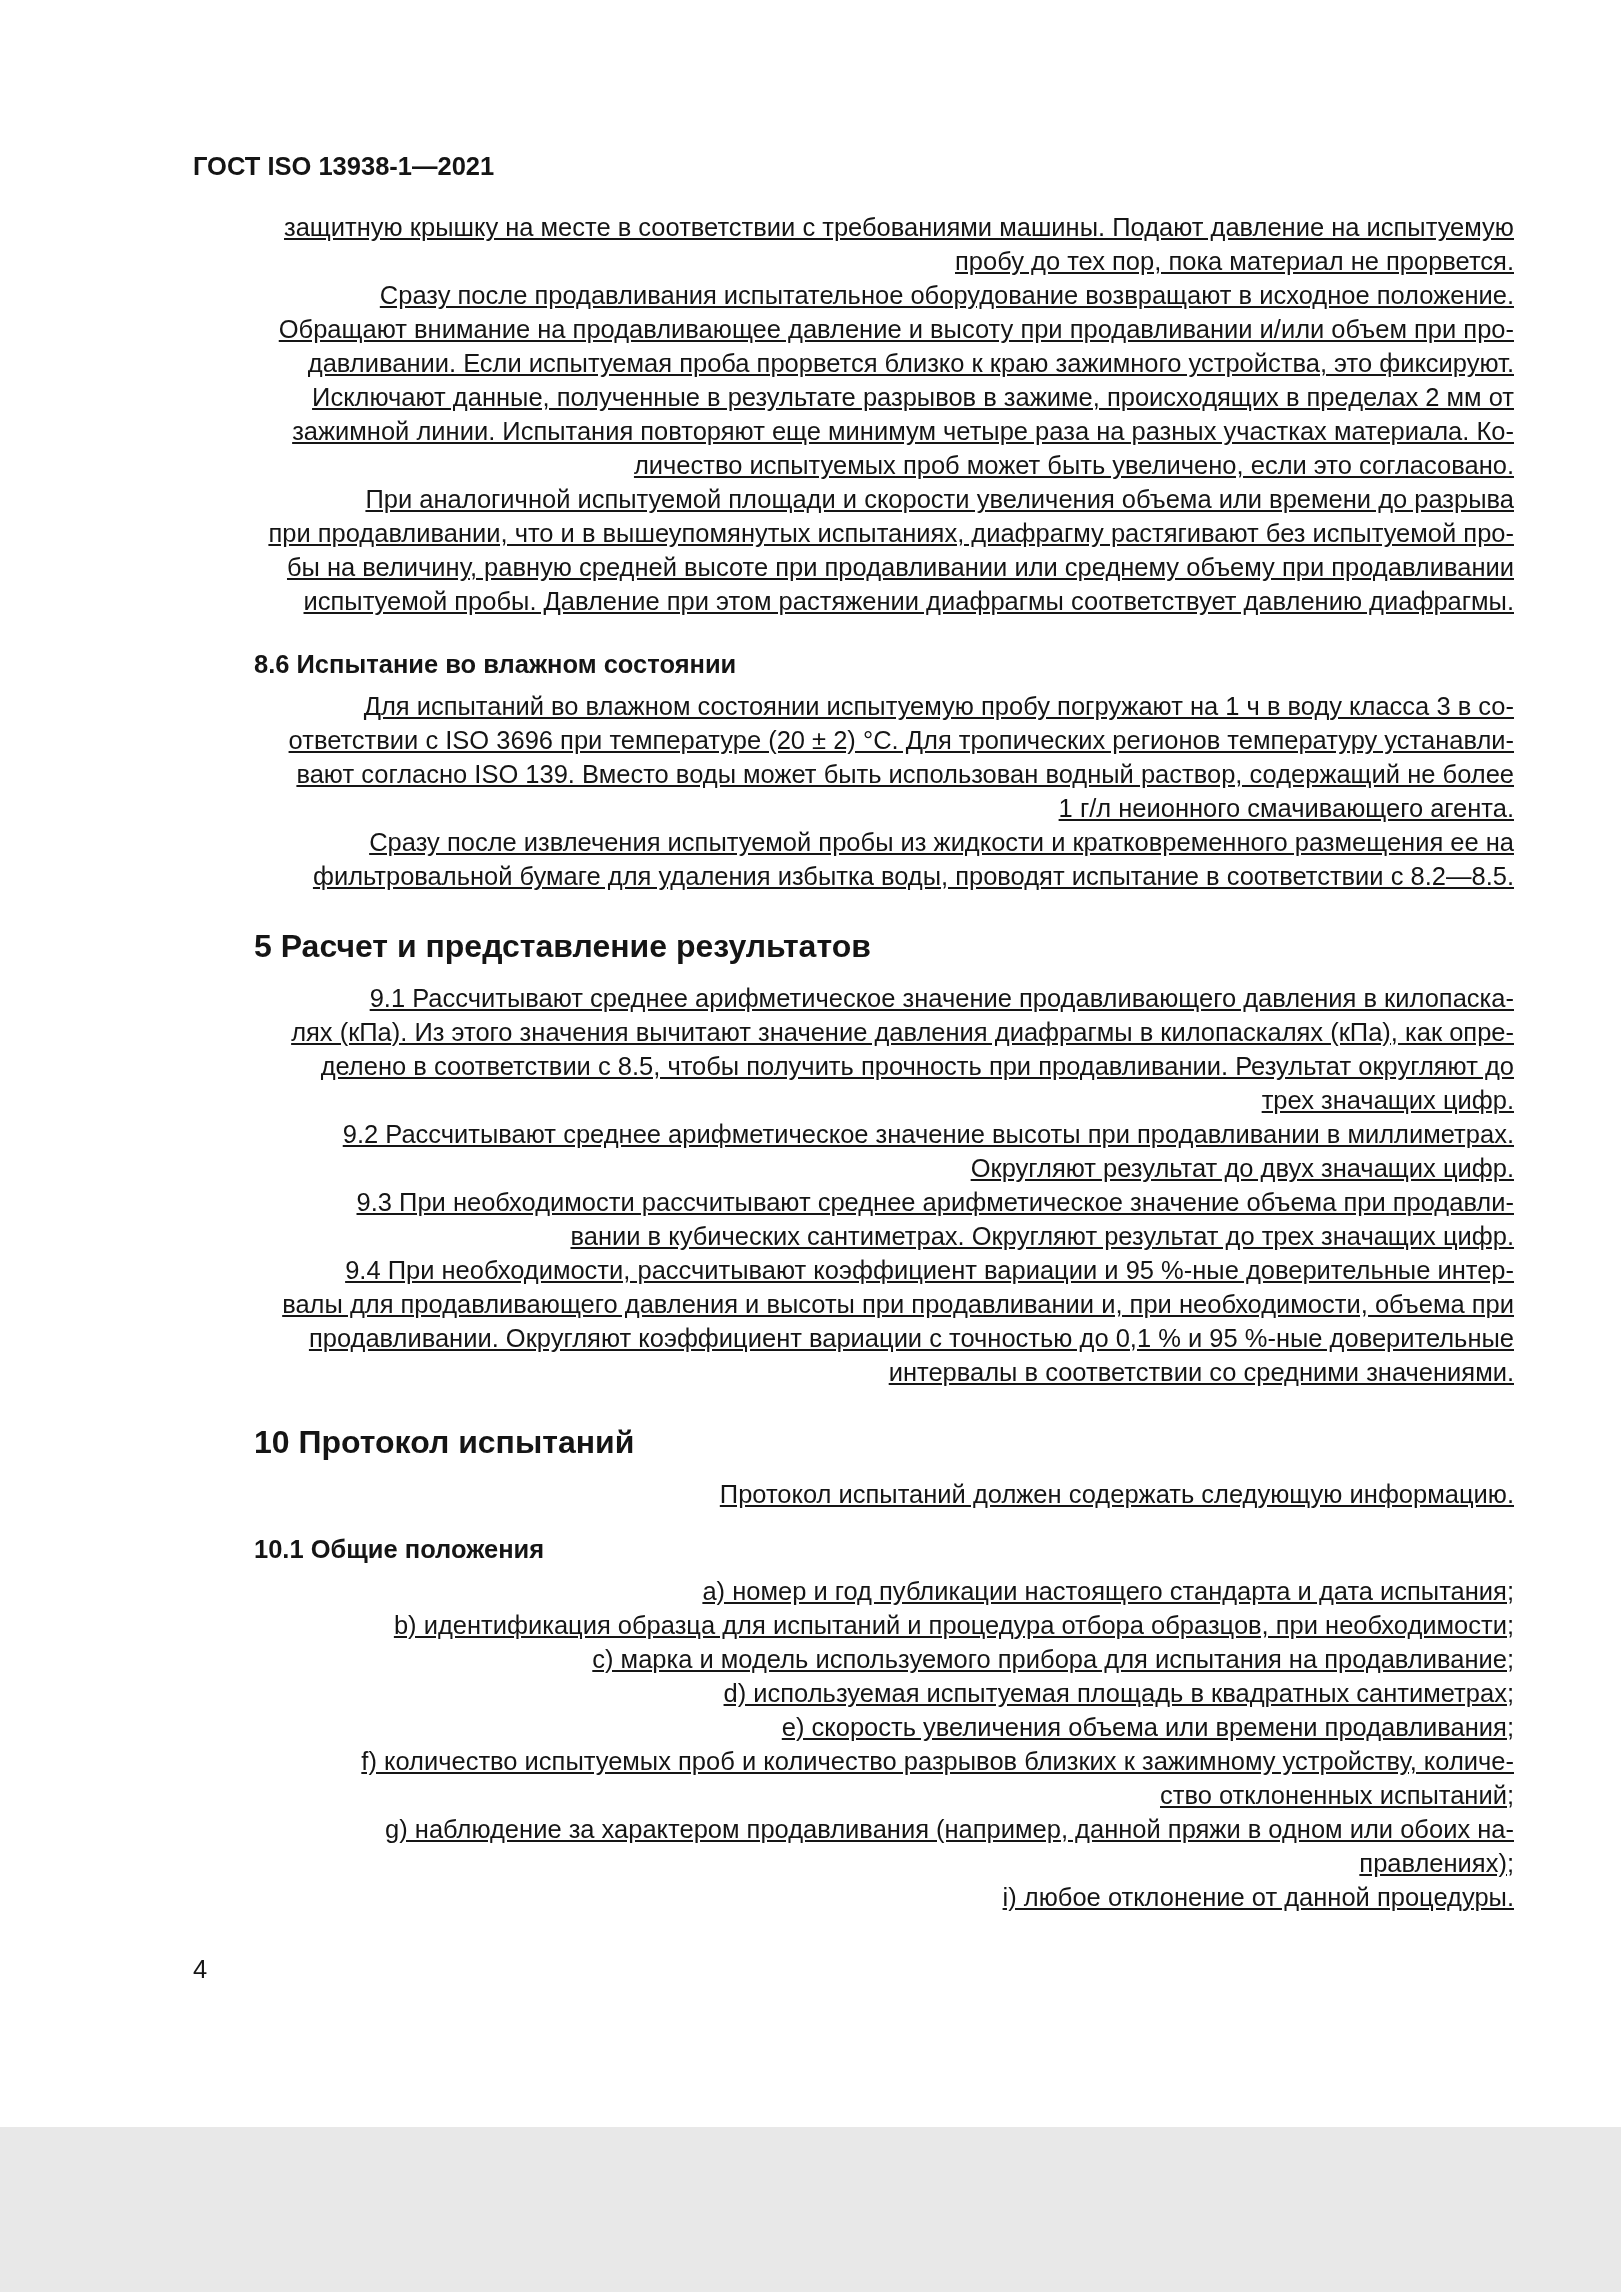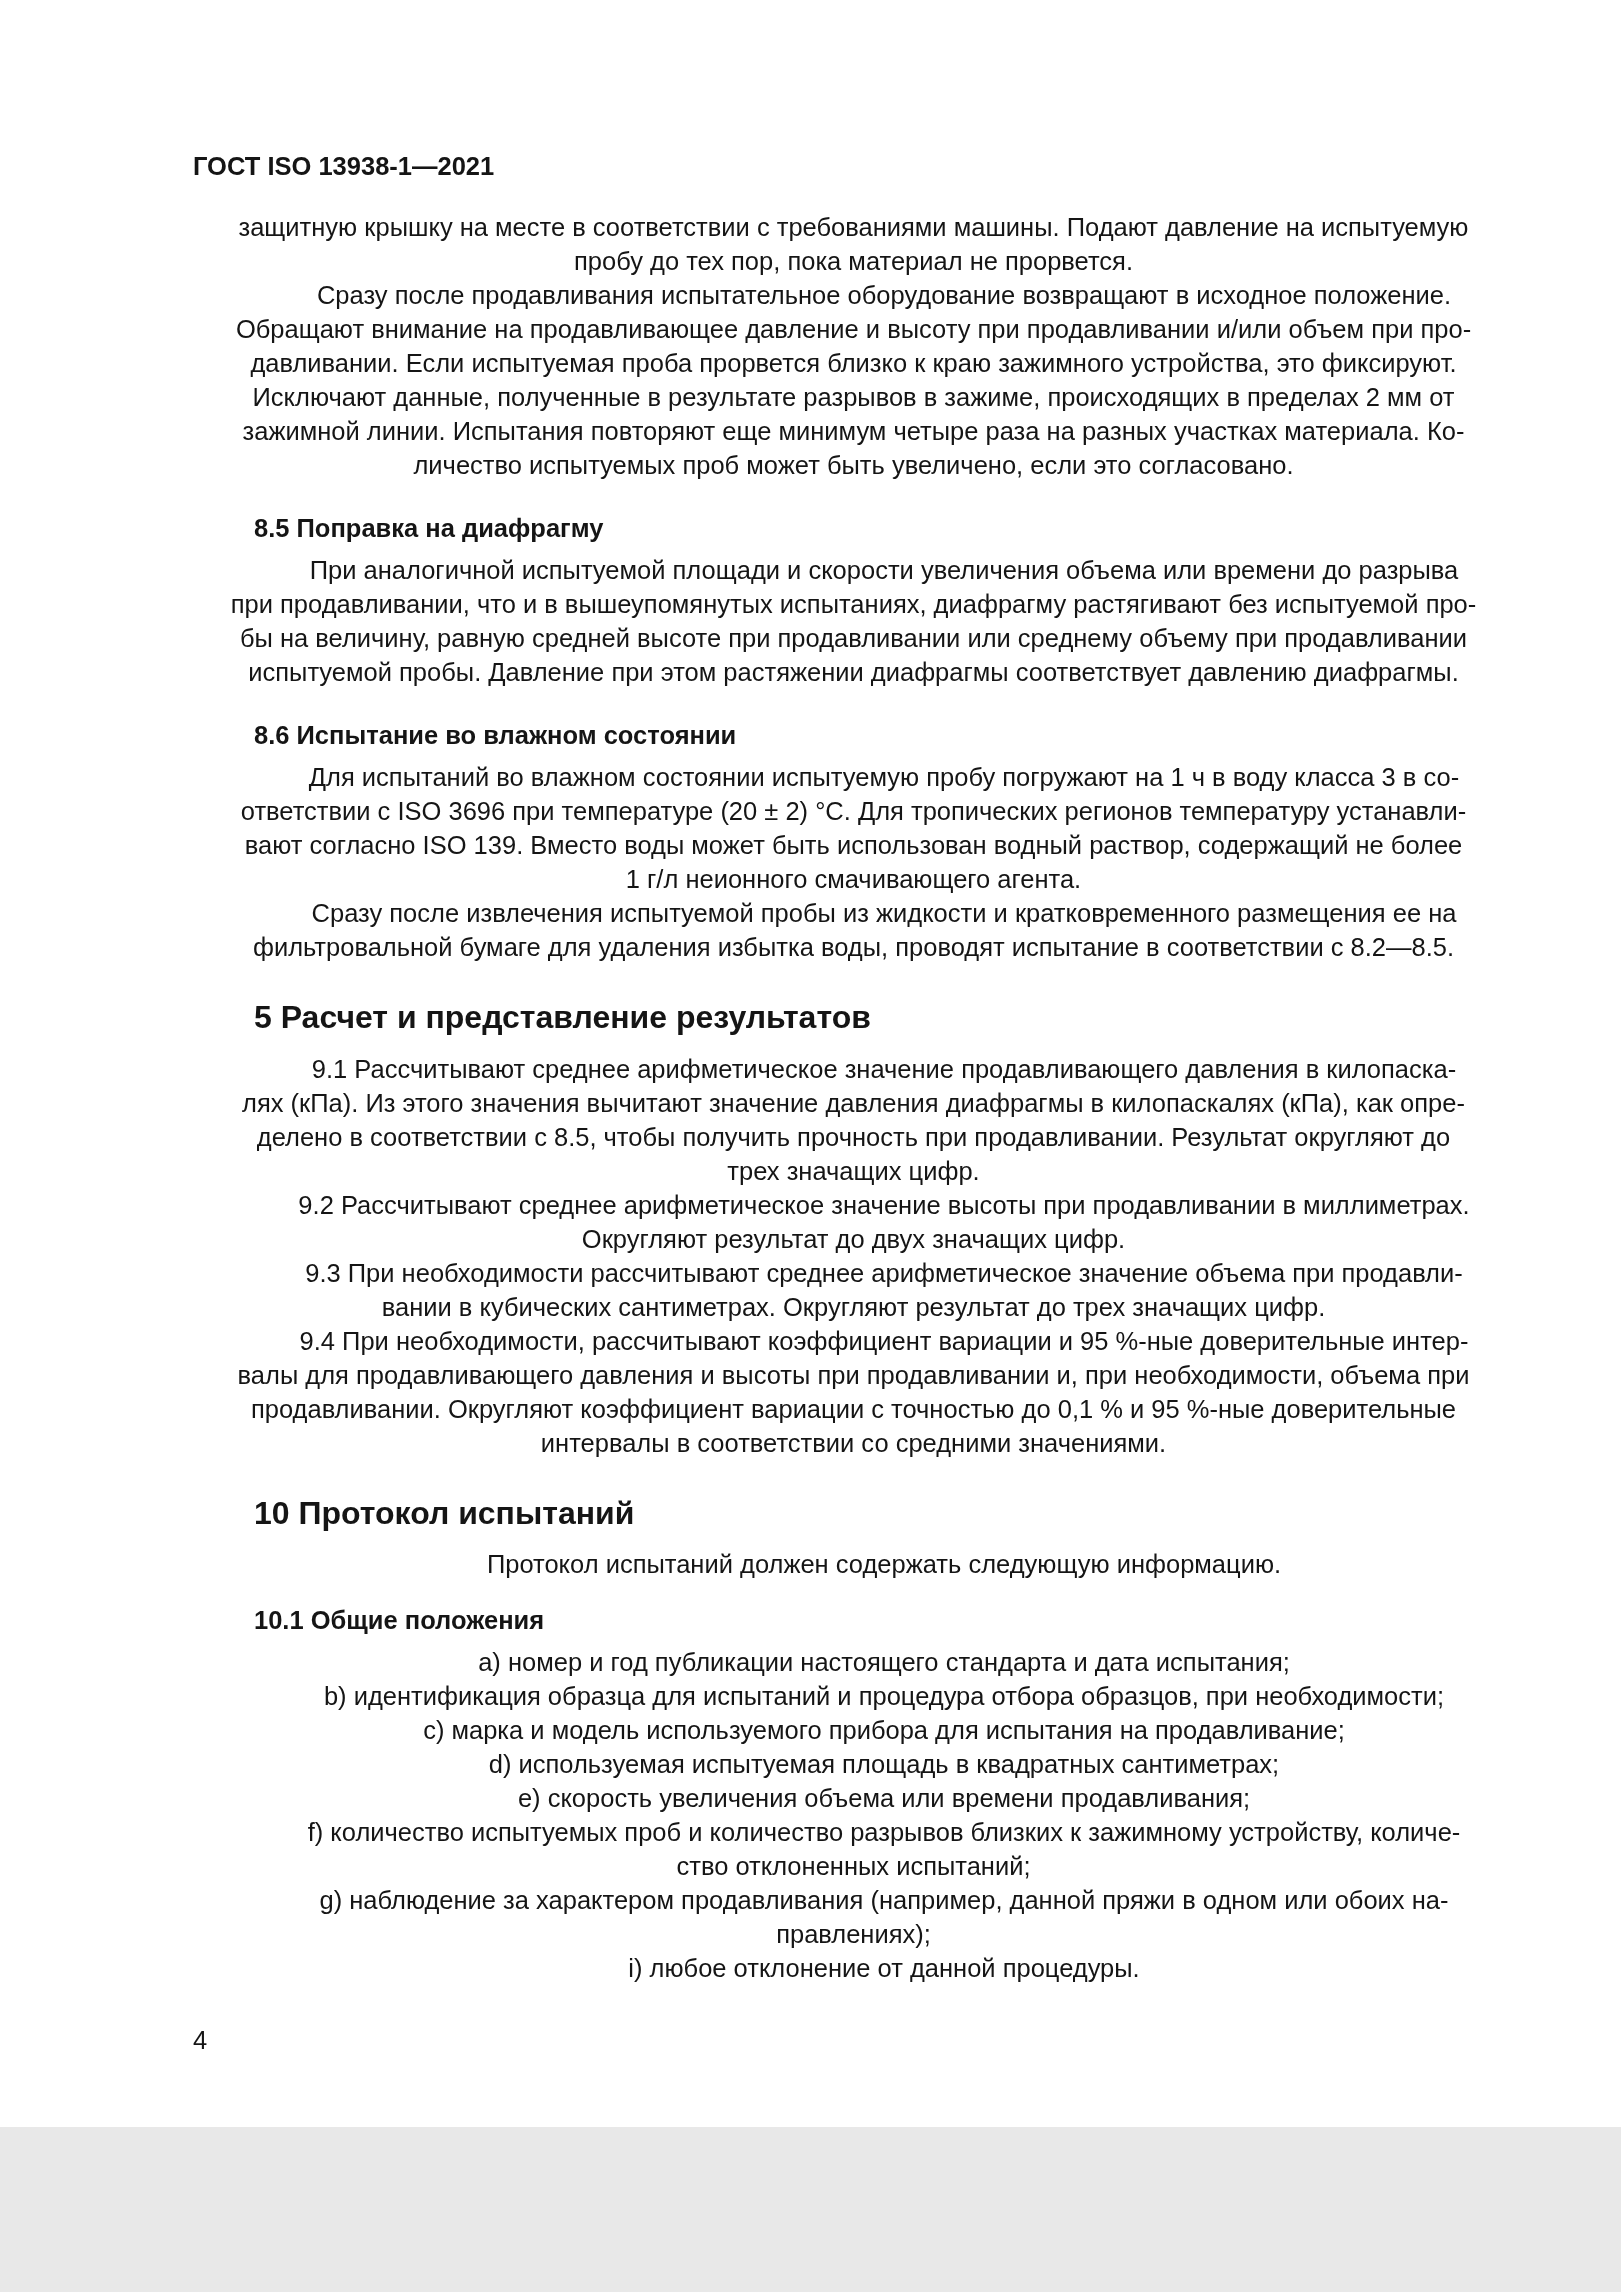--- a/index.html
+++ b/index.html
@@ -16,21 +16,21 @@
     margin:0 auto;
   }
   .content {
     position:absolute;
     left:193px;
     top:0;
     width:1321px;
     padding-top:149px;
   }
   .doc-header { font-weight:bold; white-space:pre-line; }
-  .para { white-space:pre-line; text-align:center; margin:0; }
+  .para { white-space:pre-line; text-align:right; margin:0;text-decoration:underline; }
   .para.indent { text-indent:61px; }
   .mt-p1 { margin-top:27.4px; }
   .h-small {
     font-weight:bold;
     text-indent:61px;
     margin:29px 0 7.8px 0;
     white-space:pre-line;
   }
   .h-small.tight { margin-top:21.6px; }
   .h-big {
@@ -57,21 +57,20 @@
     <p class="para mt-p1">защитную крышку на месте в соответствии с требованиями машины. Подают давление на испытуемую
 пробу до тех пор, пока материал не прорвется.</p>
 
     <p class="para indent">Сразу после продавливания испытательное оборудование возвращают в исходное положение.
 Обращают внимание на продавливающее давление и высоту при продавливании и/или объем при про-
 давливании. Если испытуемая проба прорвется близко к краю зажимного устройства, это фиксируют.
 Исключают данные, полученные в результате разрывов в зажиме, происходящих в пределах 2 мм от
 зажимной линии. Испытания повторяют еще минимум четыре раза на разных участках материала. Ко-
 личество испытуемых проб может быть увеличено, если это согласовано.</p>
 
-    <div class="h-small">8.5 Поправка на диафрагму</div>
 
     <p class="para indent">При аналогичной испытуемой площади и скорости увеличения объема или времени до разрыва
 при продавливании, что и в вышеупомянутых испытаниях, диафрагму растягивают без испытуемой про-
 бы на величину, равную средней высоте при продавливании или среднему объему при продавливании
 испытуемой пробы. Давление при этом растяжении диафрагмы соответствует давлению диафрагмы.</p>
 
     <div class="h-small">8.6 Испытание во влажном состоянии</div>
 
     <p class="para indent">Для испытаний во влажном состоянии испытуемую пробу погружают на 1 ч в воду класса 3 в со-
 ответствии с ISO 3696 при температуре (20 ± 2) °C. Для тропических регионов температуру устанавли-

